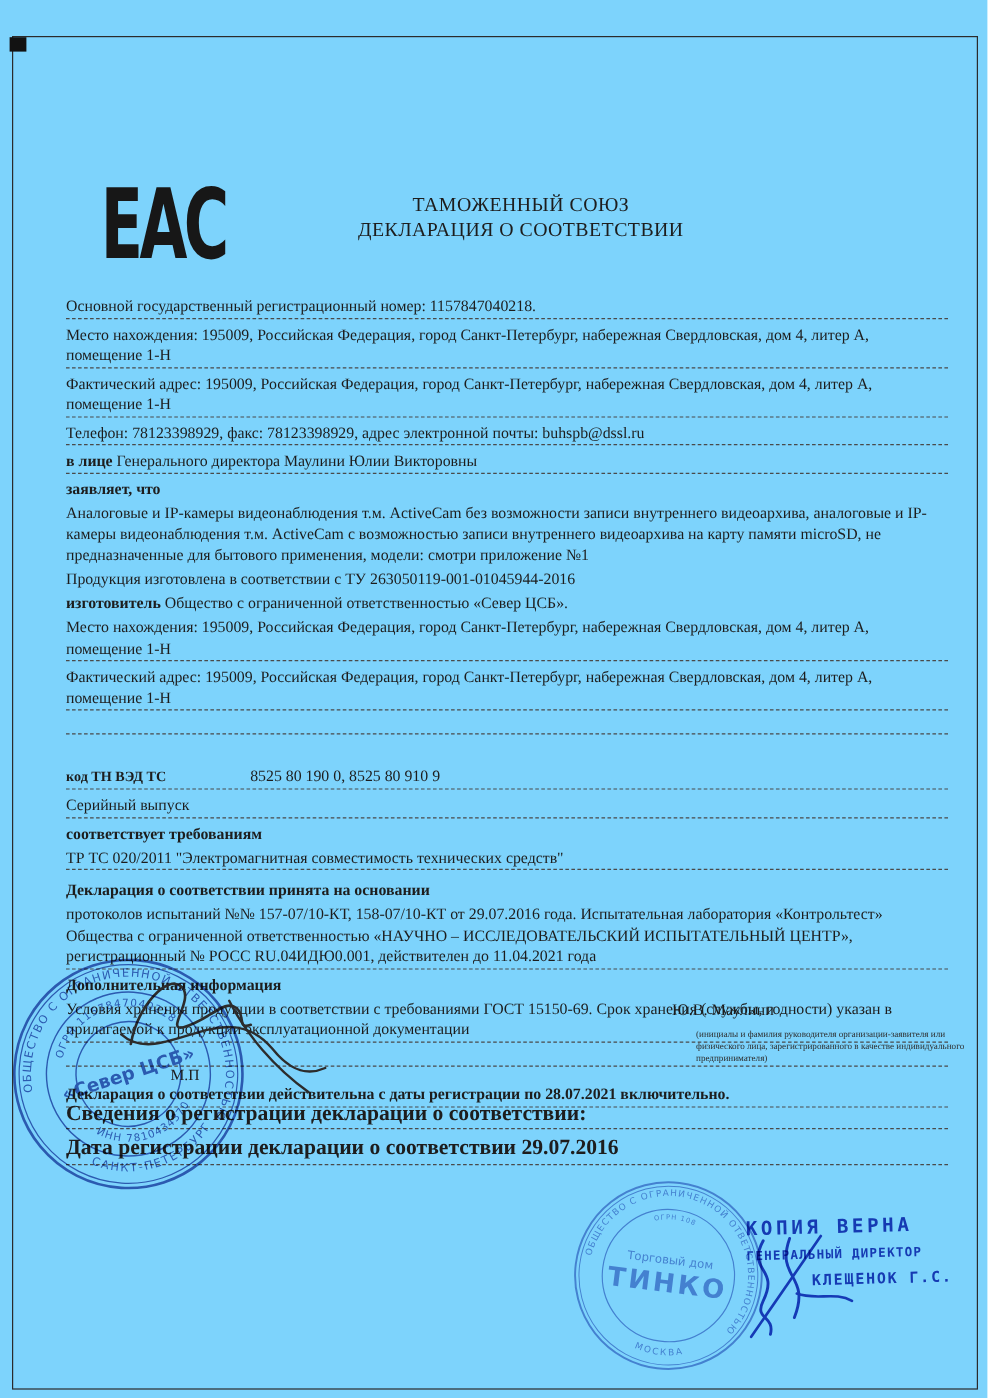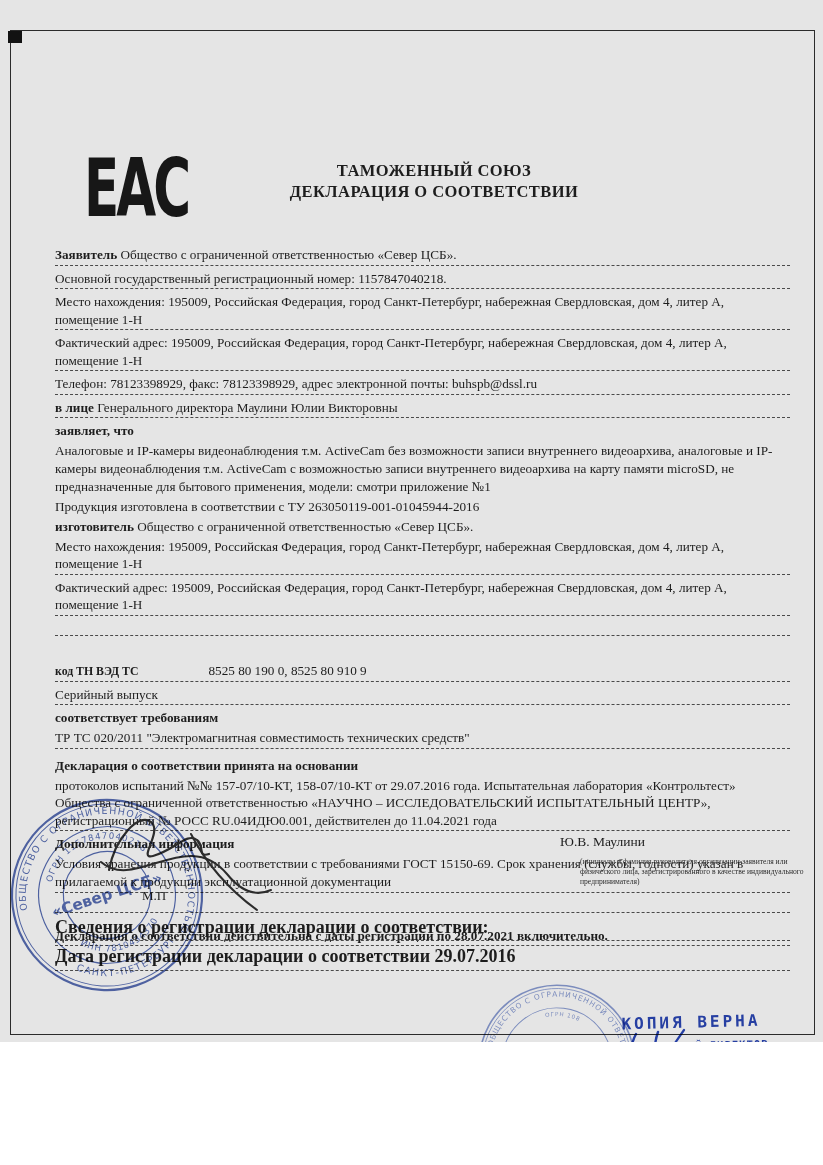--- a/index.html
+++ b/index.html
@@ -1,27 +1,27 @@
 <!DOCTYPE html>
 <html><head>
 <meta charset="utf-8">
 <style>
   * { box-sizing: border-box; margin: 0; padding: 0; }
   html,body { background:#ffffff; }
   body { font-family: "Liberation Serif", serif; }
 
-  .page { position:relative; width:823px; height:1042px; background:#e5e5e5; overflow:hidden; color:#1d1d1d; }
+  .page { position:relative; width:823px; height:1165px; background:#7dd3fc; overflow:hidden; color:#1d1d1d; }
 
   .frame { position:absolute; left:10px; top:30px; right:8px; bottom:7px; border:1.6px solid #2b2b2b; pointer-events:none; }
   .corner-blot { position:absolute; left:8px; top:31px; width:14px; height:12px; background:#121212; }
 
   .eac { position:absolute; left:84px; top:146px; width:100px; height:84px; }
   .eac-text { display:inline-block; font-family:"DejaVu Sans", sans-serif; font-weight:800; font-size:86px; line-height:84px; letter-spacing:-5px; transform:scale(.60,.94); transform-origin:left center; color:#171717; }
 
-  .title { position:absolute; left:130px; right:85px; top:160px; text-align:center; font-weight:bold; font-size:16.5px; letter-spacing:.4px; line-height:1.3; }
+  .title { position:absolute; left:130px; right:85px; top:160px; text-align:center; font-weight:normal; font-size:16.5px; letter-spacing:.4px; line-height:1.3; }
 
   .content { position:absolute; left:55px; right:33px; top:246px; font-size:13.2px; line-height:1.33; }
   .content p { margin:0 0 2.5px 0; }
   .dash { border-bottom:1.4px dashed #4a4a4a; padding-bottom:1px; margin-bottom:4px !important; }
   .bold-line { font-weight:bold; }
   .empty-line { height:10px; margin-top:10px; margin-bottom:6px; }
   .mt8 { margin-top:8px !important; }
   .mt14 { margin-top:14px !important; }
   .sect-gap { margin-top:26px !important; }
   .tnved b { font-size:11.8px; }
@@ -58,21 +58,20 @@
   <div class="eac">
     <span class="eac-text">ЕАС</span>
   </div>
 
   <div class="title">
     <div>ТАМОЖЕННЫЙ СОЮЗ</div>
     <div>ДЕКЛАРАЦИЯ О СООТВЕТСТВИИ</div>
   </div>
 
   <div class="content">
-    <p class="dash"><b>Заявитель</b> <span>Общество с ограниченной ответственностью «Север ЦСБ».</span></p>
     <p class="dash">Основной государственный регистрационный номер: 1157847040218.</p>
     <p class="dash">Место нахождения: 195009, Российская Федерация, город Санкт-Петербург, набережная Свердловская, дом 4, литер А, помещение 1-Н</p>
     <p class="dash">Фактический адрес: 195009, Российская Федерация, город Санкт-Петербург, набережная Свердловская, дом 4, литер А, помещение 1-Н</p>
     <p class="dash">Телефон: 78123398929, факс: 78123398929, адрес электронной почты: buhspb@dssl.ru</p>
     <p class="dash"><b>в лице</b> <span>Генерального директора Маулини Юлии Викторовны</span></p>
     <p class="bold-line">заявляет, что</p>
     <p>Аналоговые и IP-камеры видеонаблюдения т.м. ActiveCam без возможности записи внутреннего видеоархива, аналоговые и IP-камеры видеонаблюдения т.м. ActiveCam с возможностью записи внутреннего видеоархива на карту памяти microSD, не предназначенные для бытового применения, модели: смотри приложение №1</p>
     <p>Продукция изготовлена в соответствии с ТУ 263050119-001-01045944-2016</p>
     <p><b>изготовитель</b> <span>Общество с ограниченной ответственностью «Север ЦСБ».</span></p>
     <p class="dash">Место нахождения: 195009, Российская Федерация, город Санкт-Петербург, набережная Свердловская, дом 4, литер А, помещение 1-Н</p>

